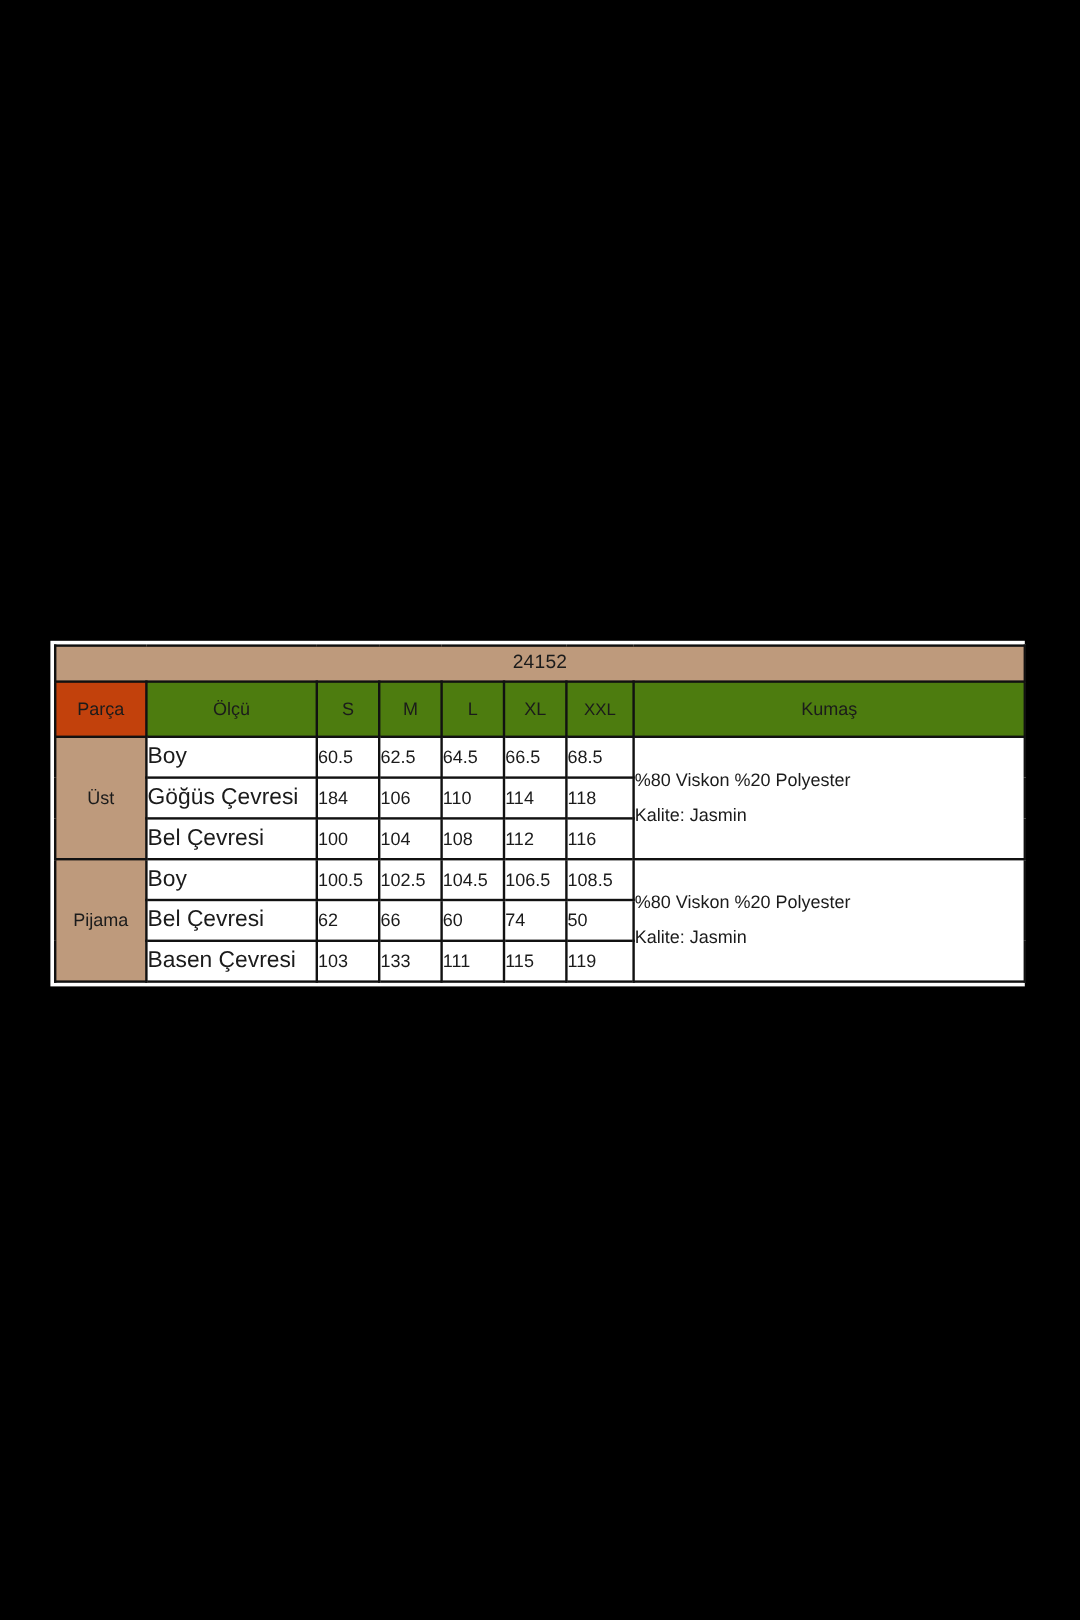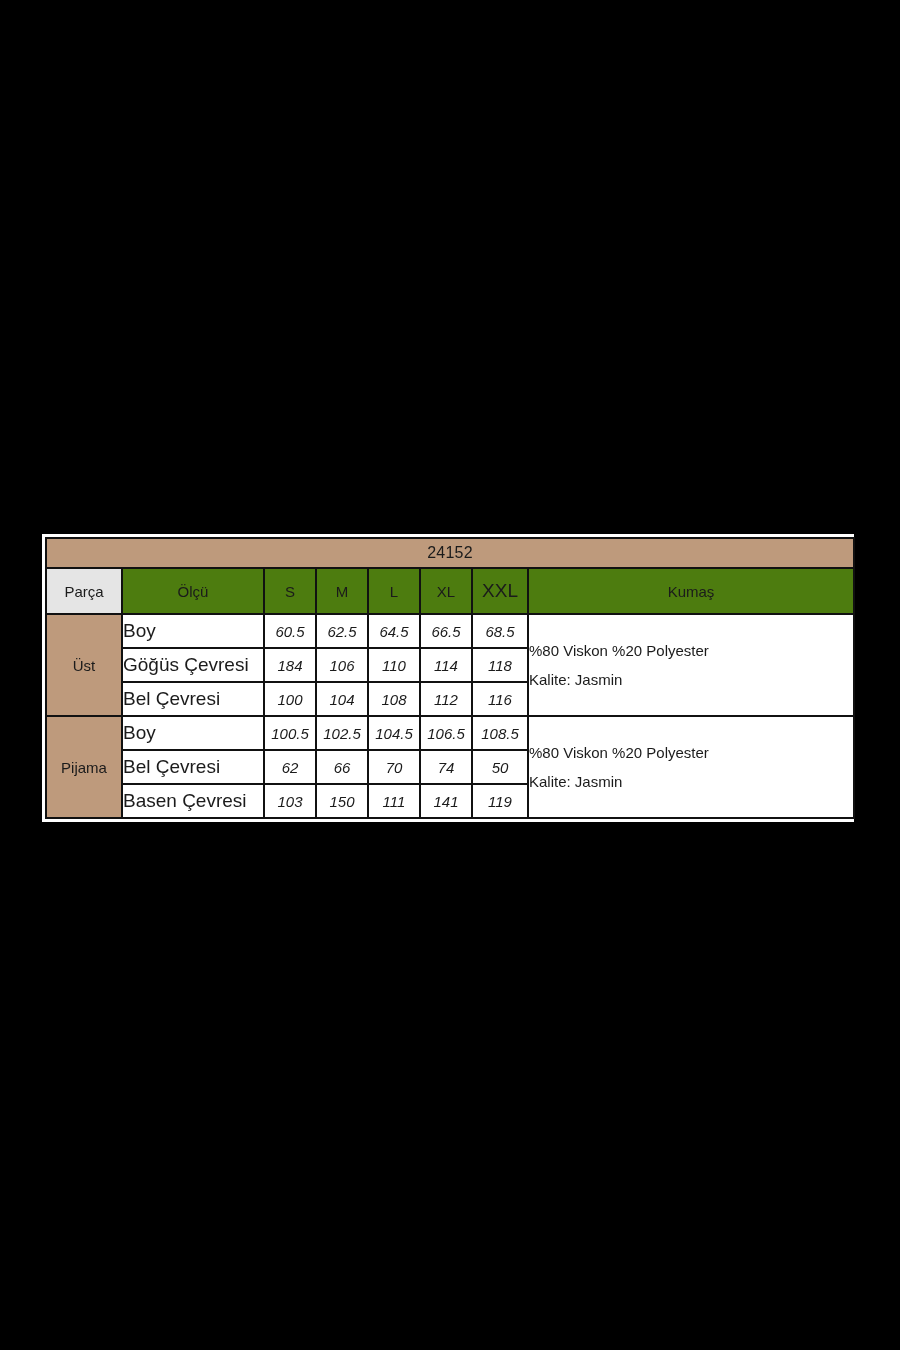--- a/index.html
+++ b/index.html
@@ -54,24 +54,24 @@
 
   
   .hdr {
     text-align: center;
     font-weight: bold;
     font-size: 15px;
     height: 44px;
     background: #4d7c0f;
   }
   .hdr.tan {
-    background: #e5e5e5;
+    background: #c2410c;
   }
   .hdr.xxl {
-    font-size: 19px;
+    font-size: 14px;
   }
 
   
   .group-cell {
     background: #be9a7c;
     text-align: center;
     font-weight: bold;
     font-size: 15px;
     margin-top: 48px;
   }
@@ -79,24 +79,23 @@
   
   .measure {
     text-align: left;
     padding-left: 7px;
     font-size: 19px;
     height: 32px;
   }
 
   
   .val {
-    text-align: center;
+    text-align: left;
     font-size: 15px;
     height: 32px;
-    font-style: italic;
   }
 
   
   .fabric {
     text-align: left;
     padding-left: 8px;
     font-size: 15px;
     line-height: 1.95;
   }
   .fabric .line {
@@ -185,27 +184,27 @@
         <td class="val">108.5</td>
         <td class="fabric" rowspan="3">
           <span class="line">%80 Viskon %20 Polyester</span>
           <span class="line">Kalite: Jasmin</span>
         </td>
       </tr>
       <tr>
         <td class="measure">Bel Çevresi</td>
         <td class="val">62</td>
         <td class="val">66</td>
-        <td class="val">70</td>
+        <td class="val">60</td>
         <td class="val">74</td>
         <td class="val">50</td>
       </tr>
       <tr>
         <td class="measure">Basen Çevresi</td>
         <td class="val">103</td>
-        <td class="val">150</td>
+        <td class="val">133</td>
         <td class="val">111</td>
-        <td class="val">141</td>
+        <td class="val">115</td>
         <td class="val">119</td>
       </tr>
     </tbody>
   </table>
 </div>
 
 </body></html>

